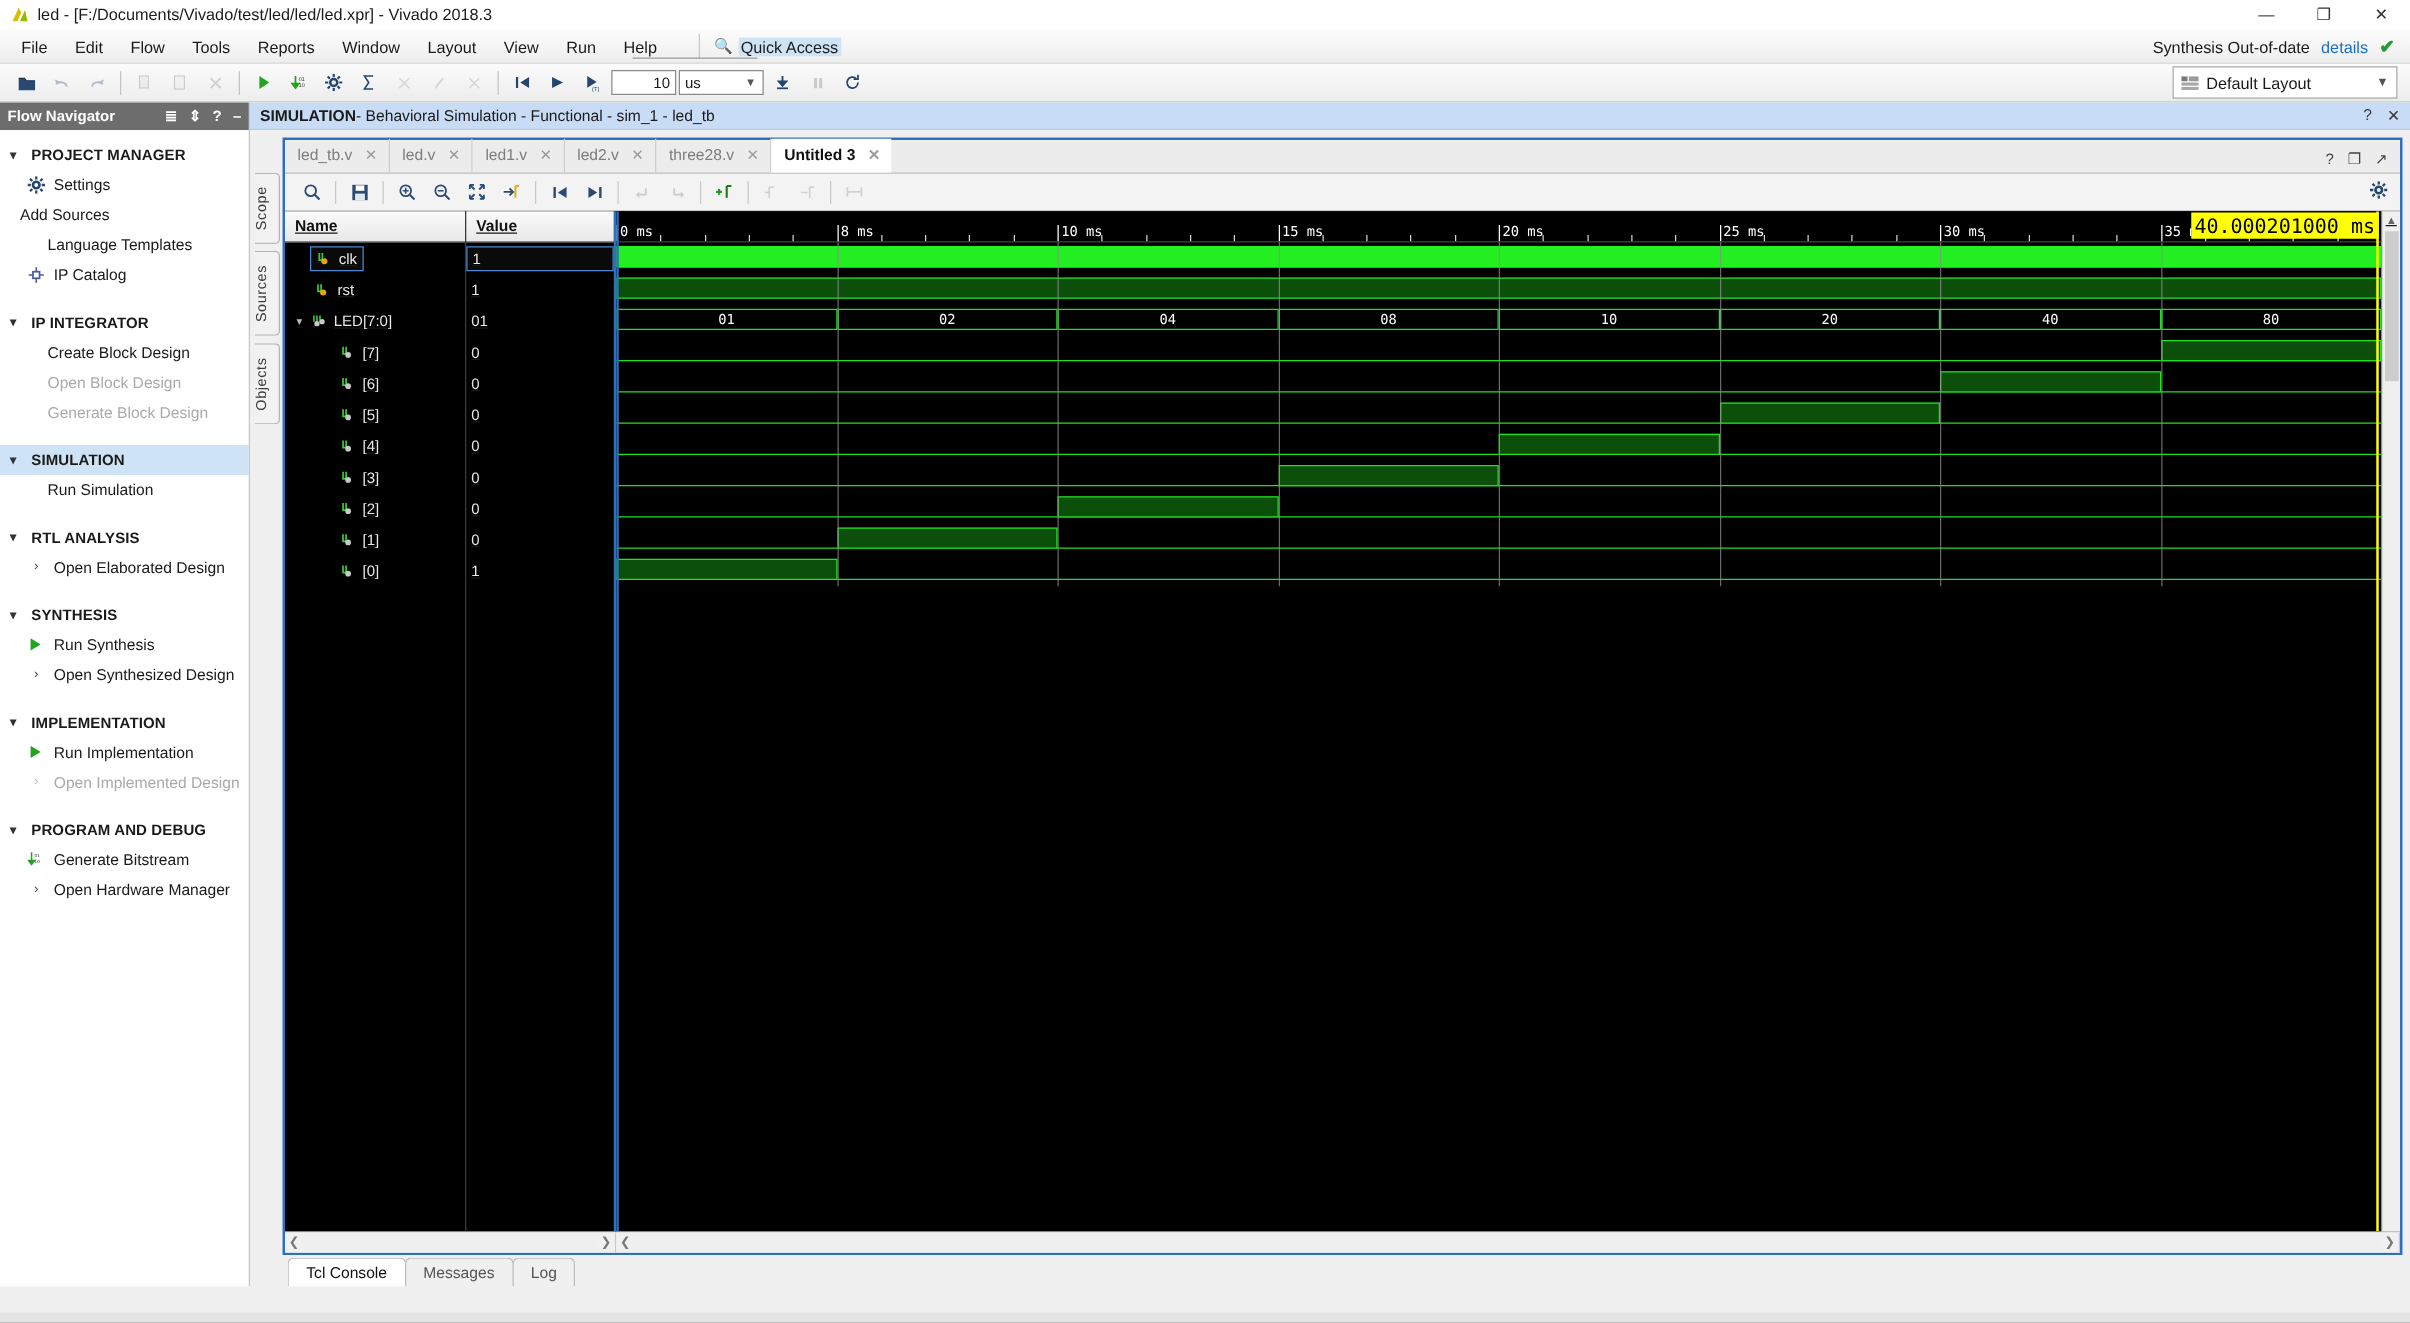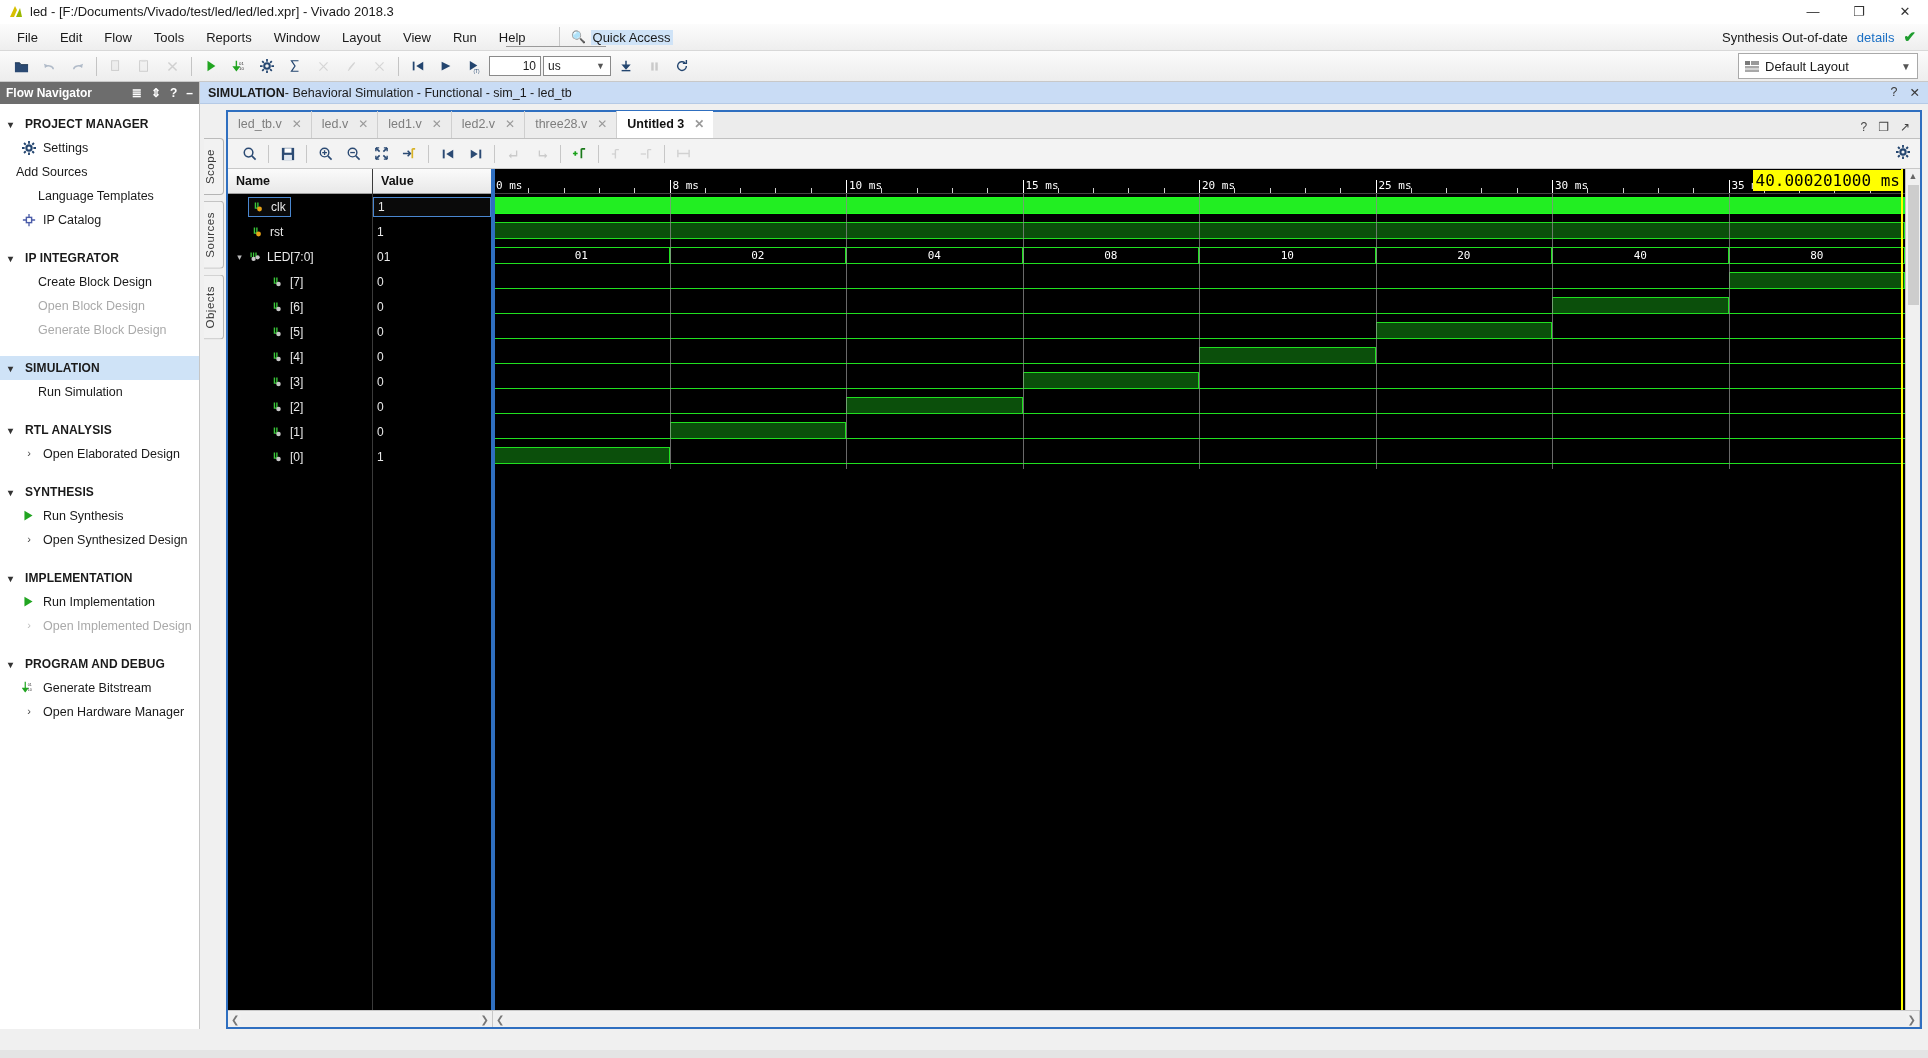--- a/index.html
+++ b/index.html
@@ -155,21 +155,21 @@
   }
   .wt-btn {
     width: 27px; height: 24px; display: flex; align-items: center;
     justify-content: center; color: #2b4a73;
   }
   .wt-btn.disabled { opacity: .32; }
   .wt-sep { width: 1px; height: 18px; background: #c7c7c7; margin: 0 4px; }
   .wt-right { margin-left: auto; padding-right: 10px; color: #1f3d66; }
 
   
-  .wave-area { flex: 1; display: flex; background: #0f766e; position: relative; min-height: 0; }
+  .wave-area { flex: 1; display: flex; background: #0f766e; position: relative; min-height: 0; text-decoration: underline; }
   .col-name { width: 145px; border-right: 1px solid #3a3a3a; background: #000; }
   .col-val { width: 120px; border-right: 2px solid #2f6fc0; background: #000; }
   .col-wave { flex: 1; position: relative; background: #000; min-width: 0; overflow: hidden; }
 
   .colhead {
     height: 25px; background: linear-gradient(#fbfbfb,#e8e8e8);
     border-bottom: 1px solid #9f9f9f; display: flex; align-items: center;
     padding-left: 8px; font-size: 12.5px; font-weight: bold; color: #111;
   }
   .rows { position: relative; }
@@ -1117,17 +1117,22 @@
             <div class="hs" style="flex:1">
               <span>❮</span>
               <div class="track"></div>
               <span>❯</span>
             </div>
           </div>
 
         </div>
       </div>
 
+      <div class="bottom-tabs">
+        <div class="btab active">Tcl Console</div>
+        <div class="btab">Messages</div>
+        <div class="btab">Log</div>
+      </div>
     </div>
   </div>
 
   <div class="taskbar-strip"></div>
 </div>
 
 </body></html>

